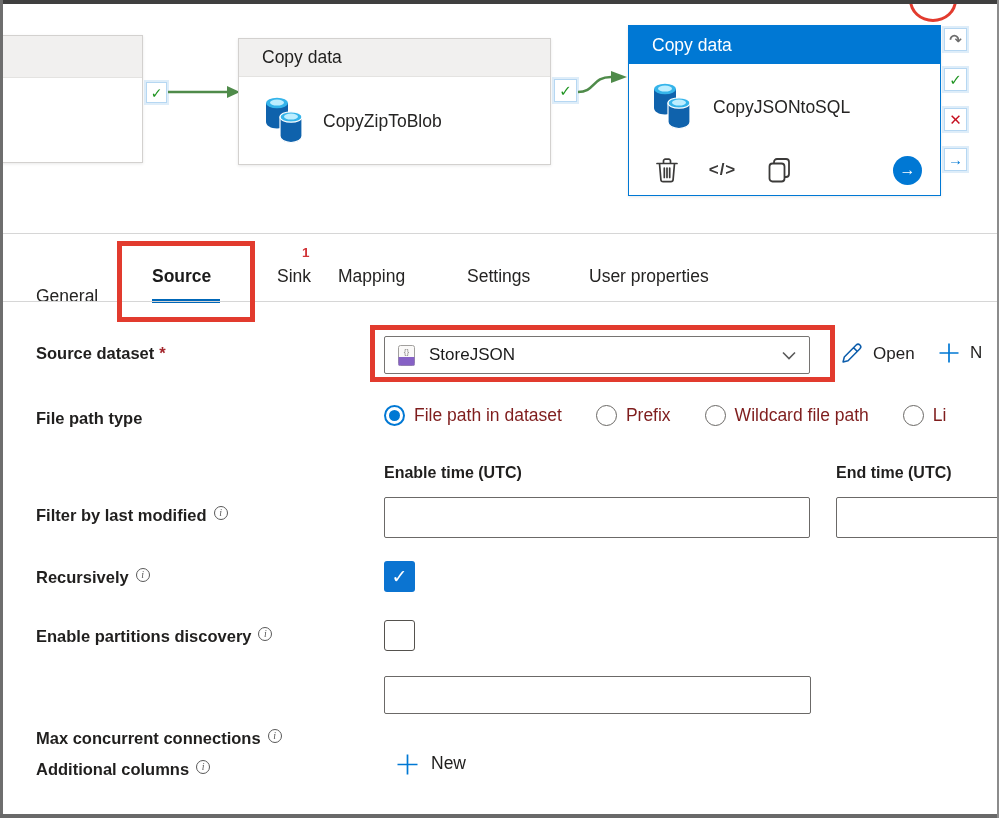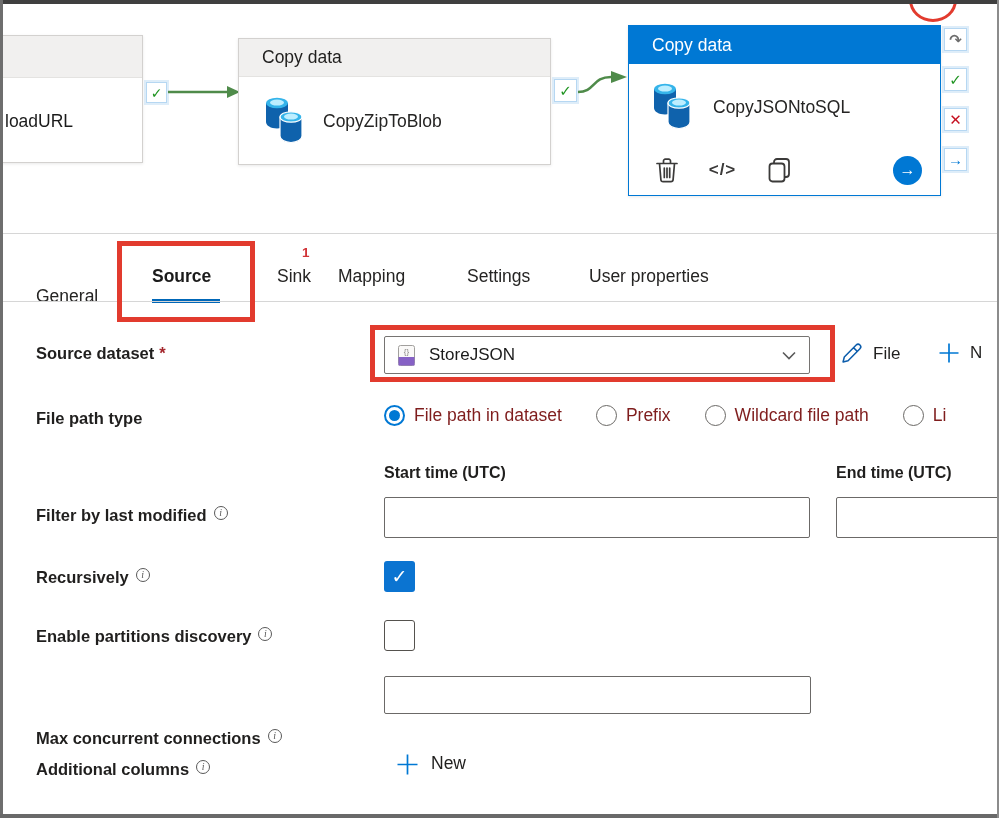--- a/index.html
+++ b/index.html
@@ -66,21 +66,20 @@
   .cb.un{background:#fff;border:1.5px solid #55524e;}
   .newlink{position:absolute;left:396px;top:753px;display:flex;align-items:flex-start;gap:12px;font-size:17.5px;color:#201f1e;cursor:pointer;}
 </style>
 </head>
 <body>
 
 <div class="screen">
 
   <div class="activity box1">
     <div class="act-header"></div>
-    <div class="act-name">loadURL</div>
   </div>
 
   <div class="conn conn1">
       <span>✓</span>
     </div>
 
   <svg class="arrow-svg" style="left:167px;top:83px;" width="74" height="18" viewBox="0 0 74 18">
     <line x1="1" y1="9" x2="60" y2="9" stroke="#4f8b4a" stroke-width="2.4"></line>
     <polygon points="60,3 73,9 60,15" fill="#4f8b4a"></polygon>
   </svg>
@@ -202,21 +201,21 @@
         </svg>
     </span>
   </div>
   <div class="ann" style="left:370px;top:325px;width:465px;height:57px;"></div>
   <div class="inline-btn open-btn">
     <span style="display:flex;">
       <svg width="23" height="23" viewBox="0 0 24 24">
           <path d="M13.8 5.6 l4.6 4.6 M3.2 20.8 l1.3-5.2 L16.9 3.2 a2.5 2.5 0 0 1 3.9 3.9 L8.4 19.5 3.2 20.8 z" fill="none" stroke="#0b5cab" stroke-width="1.6" stroke-linejoin="round"></path>
         </svg>
     </span>
-    <span>File</span>
+    <span>Open</span>
   </div>
   <div class="inline-btn newds-btn">
     <span style="display:flex;">
       <svg width="22" height="22" viewBox="0 0 22 22">
           <path d="M11 1.5 V20.5 M1.5 11 H20.5" stroke="#0078d4" stroke-width="1.7"></path>
         </svg>
     </span>
     <span>N</span>
   </div>
 
@@ -235,21 +234,21 @@
     <span class="radio-opt">
       <span class="radio un"></span>
       <span>Wildcard file path</span>
     </span>
     <span class="radio-opt">
       <span class="radio un"></span>
       <span>Li</span>
     </span>
   </div>
 
-  <div class="colhead" style="left:384px;">Start time (UTC)</div>
+  <div class="colhead" style="left:384px;">Enable time (UTC)</div>
   <div class="colhead" style="left:836px;">End time (UTC)</div>
   <div class="flabel" style="top:506px;">
     <span>Filter by last modified</span><span class="info">i</span>
   </div>
   <input class="tbox" style="left: 384px; top: 497px; width: 426px; height: 41px;" value="">
   <input class="tbox" style="left: 836px; top: 497px; width: 170px; height: 41px;" value="">
 
   <div class="flabel" style="top:568px;">
     <span>Recursively</span><span class="info">i</span>
   </div>

